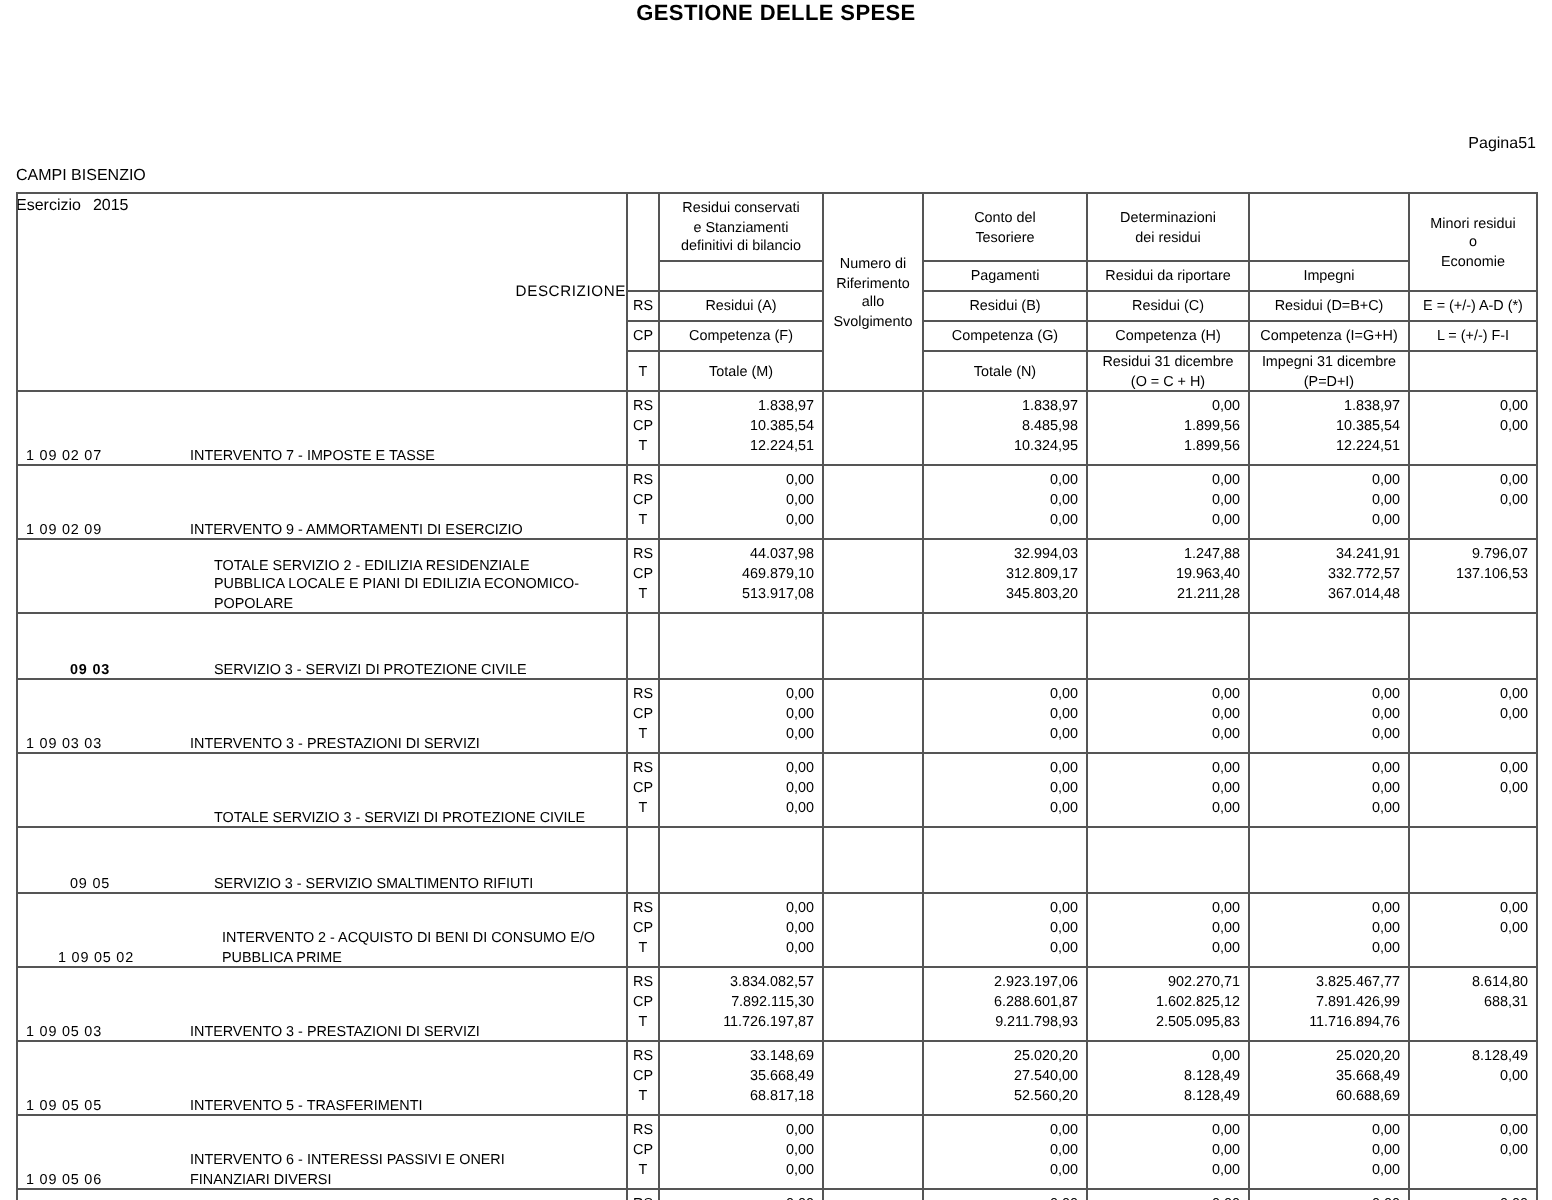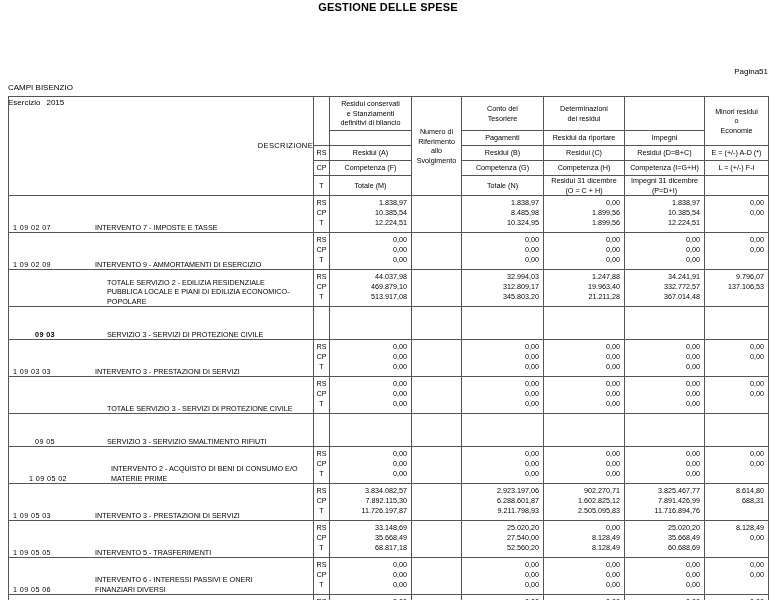--- a/index.html
+++ b/index.html
@@ -646,21 +646,21 @@
             <div class="val"></div>
           </div>
         </td>
       </tr>
       <tr class="rowgrp block">
         <td class="block cellpad" style="height: 36px; padding-left: 16px;">
           <div class="blk-desc">
             <div class="blk-code">1  09  05  02</div>
             <div class="blk-text">
               <div>INTERVENTO 2 - ACQUISTO DI BENI DI CONSUMO E/O</div>
-              <div>MATERIE PRIME</div>
+              <div>PUBBLICA PRIME</div>
             </div>
           </div>
         </td>
         <td class="block cellpad">
           <div class="tripl">
             <div class="tag">RS</div>
             <div class="tag">CP</div>
             <div class="tag">T</div>
           </div>
         </td>

